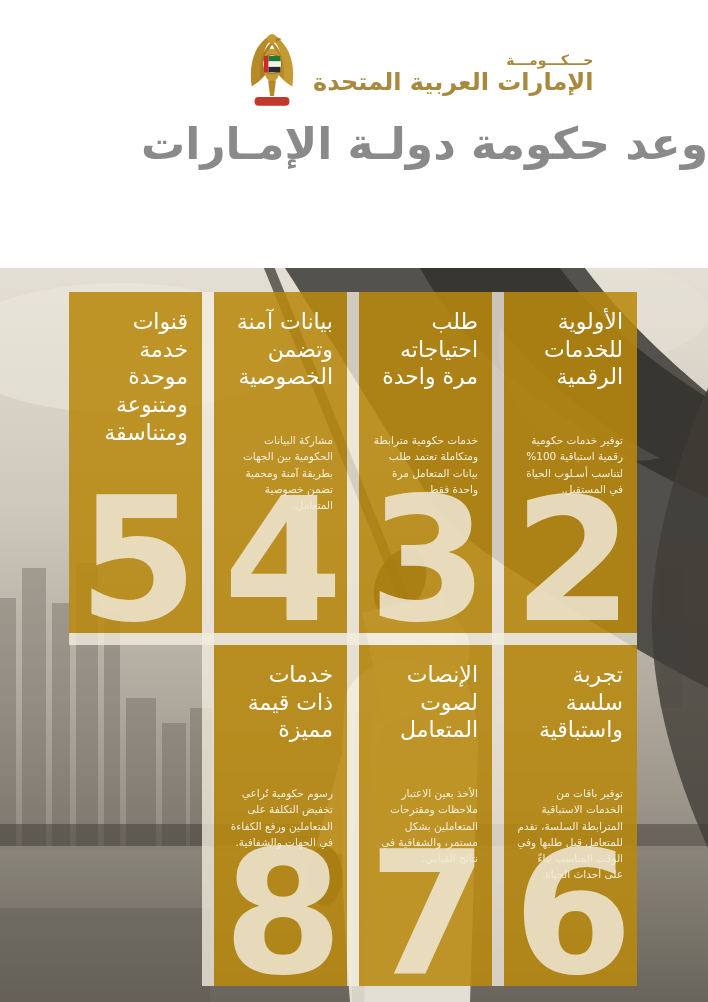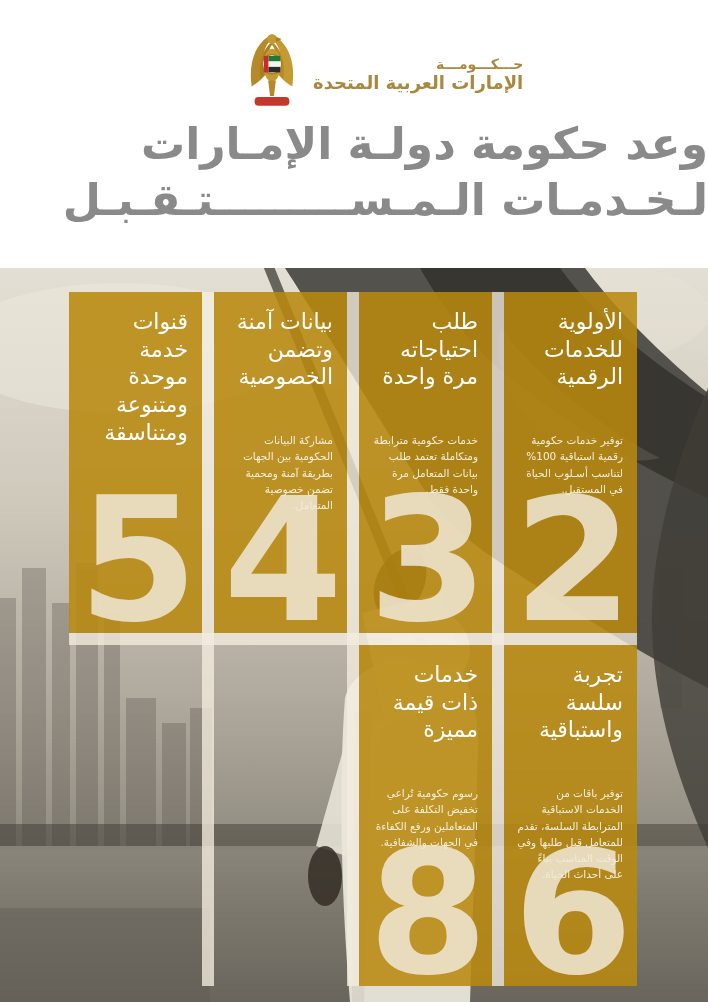--- a/index.html
+++ b/index.html
@@ -7,21 +7,21 @@
   body {
     position:relative; overflow:hidden; background:#ffffff;
     font-family:"DejaVu Sans", sans-serif;
   }
   
   .header { position:absolute; top:0; left:0; width:708px; height:268px; background:#ffffff; z-index:5; }
   .logo { position:absolute; top:30px; left:243px; display:flex; align-items:center; gap:12px; }
   .logo-emblem { width:58px; height:78px; }
   .logo-text { direction:rtl; text-align:right; color:#a8893e; padding-top:10px; }
   .logo-line1 { font-size:14px; font-weight:bold; letter-spacing:1px; margin-bottom:0; }
-  .logo-line2 { font-size:18px; font-weight:bold; }
+  .logo-line2 { font-size:24px; font-weight:bold; }
   .main-title { position:absolute; top:116px; width:708px; text-align:right;
     direction:rtl; color:#8a8a8a; font-weight:bold; font-size:44px; line-height:1.28; }
   
   .photo { position:absolute; top:268px; left:0; width:708px; height:734px; z-index:1; }
   
   .gutter { position:absolute; background:rgba(243,237,223,0.78); z-index:2; }
   .gutter.v { top:292px; height:694px; width:12px; }
   .gutter.v1 { left:202px; } .gutter.v2 { left:347px; } .gutter.v3 { left:492px; }
   .gutter.h { left:69px; width:568px; top:633px; height:12px; }
   
@@ -118,21 +118,20 @@
       <rect x="26.5" y="37.8" width="12" height="5.7" fill="#2b2b2b"></rect>
       <rect x="12" y="69" width="36" height="9" rx="4" fill="#c0392b"></rect>
     </svg>
     <div class="logo-text">
       <div class="logo-line1">حـــكـــومـــة</div>
       <div class="logo-line2">الإمارات العربية المتحدة</div>
     </div>
   </div>
   <div class="main-title">
     <div>وعد حكومة دولـة الإمـارات</div>
-    <div>لـخـدمـات الـمـســـــــــتـقـبـل</div>
   </div>
 </div>
 
 <div class="cards-wrap">
   <div class="card">
     <div class="card-title">الأولوية
 للخدمات
 الرقمية</div>
     <div class="card-desc">توفير خدمات حكومية رقمية استباقية 100% لتناسب أسـلوب الحياة في المستقبل.</div>
     <div class="card-number">2</div>
@@ -158,19 +157,26 @@
 ومتناسقة</div>
     <div class="card-number">5</div>
   </div>
   <div class="card">
     <div class="card-title">تجربة سلسة
 واستباقية</div>
     <div class="card-desc">توفير باقات من الخدمات الاستباقية المترابطة السلسة، تقدم للمتعامل قبل طلبها وفي الوقت المناسب بناءً على أحداث الحياة.</div>
     <div class="card-number">6</div>
   </div>
   <div class="card">
+    <div class="card-title">الإنصات
+لصوت
+المتعامل</div>
+    <div class="card-desc">الأخذ بعين الاعتبار ملاحظات ومقترحات المتعاملين بشكل مستمر، والشفافية في نتائج القياس.</div>
+    <div class="card-number">7</div>
+  </div>
+  <div class="card">
     <div class="card-title">خدمات
 ذات قيمة
 مميزة</div>
     <div class="card-desc">رسوم حكومية تُراعي تخفيض التكلفة على المتعاملين ورفع الكفاءة في الجهات والشفافية.</div>
     <div class="card-number">8</div>
   </div>
 </div>
 
 </body></html>

